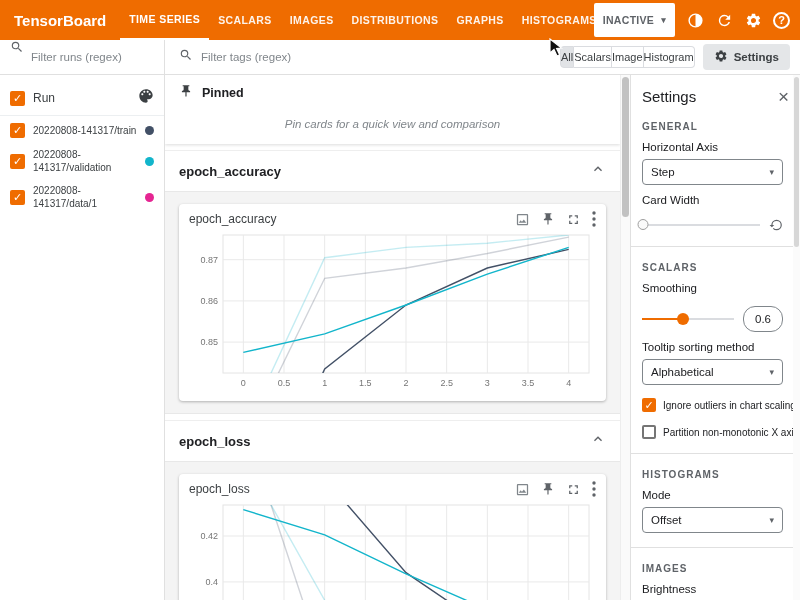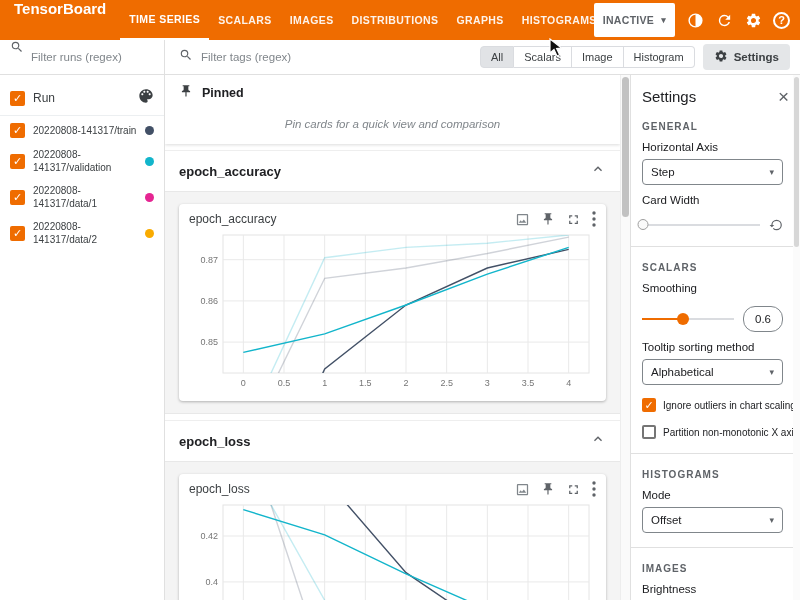--- a/index.html
+++ b/index.html
@@ -1,40 +1,40 @@
 <!DOCTYPE html>
 <html><head>
 <meta charset="utf-8">
 <style>
   *{box-sizing:border-box;margin:0;padding:0;}
   html,body{width:800px;height:600px;overflow:hidden;}
   body{font-family:"Liberation Sans",sans-serif;background:#fff;color:#3c4043;}
   .app{width:800px;height:600px;display:flex;flex-direction:column;position:relative;background:#fff;}
 
   
-  .topbar{height:40px;flex:0 0 40px;background:#ef6c00;display:flex;color:#fff;padding:0 10px 0 14px;}
+  .topbar{height:40px;flex:0 0 40px;background:#ef6c00;display:flex;align-items:center;color:#fff;padding:0 10px 0 14px;}
   .brand{font-size:15px;font-weight:bold;margin-right:14px;white-space:nowrap;}
   .tabs{display:flex;height:40px;flex:1;min-width:0;}
   .tab{padding:0 9px;line-height:40px;font-size:10.5px;font-weight:bold;letter-spacing:.4px;cursor:pointer;opacity:.92;white-space:nowrap;}
   .tab.active{border-bottom:2px solid #fff;line-height:38px;opacity:1;}
   .topbar-right{display:flex;align-items:center;gap:11px;margin-left:6px;}
   .status-select{background:#fff;color:#5f6368;font-size:10.5px;font-weight:bold;height:34px;display:flex;align-items:center;gap:7px;padding:0 9px;border-radius:2px;cursor:pointer;letter-spacing:.3px;}
   .status-select .caret{color:#5f6368;font-size:9px;}
   .hicon{width:18px;height:18px;display:flex;align-items:center;justify-content:center;cursor:pointer;}
   .help-circle{width:17px;height:17px;border:2px solid #fff;border-radius:50%;font-size:11px;font-weight:bold;display:flex;align-items:center;justify-content:center;}
 
   
   .row2{height:35px;flex:0 0 35px;display:flex;border-bottom:1px solid #e0e0e0;background:#fff;}
   .runs-filter{width:165px;flex:0 0 165px;border-right:1px solid #e0e0e0;display:flex;padding:0 10px;gap:7px;}
   .tags-toolbar{flex:1;display:flex;align-items:center;padding:0 10px 0 14px;gap:8px;}
   .tags-filter{display:flex;align-items:center;gap:8px;flex:1;min-width:0;}
   .filter-input{border:none;outline:none;font-size:11.5px;color:#202124;flex:1;min-width:0;background:transparent;}
   .filter-input::placeholder{color:#80868b;}
   .toggle-group{display:flex;flex:0 0 auto;}
-  .toggle-btn{border:1px solid #dadce0;background:#fff;font-size:11px;color:#3c4043;padding:4px 10px;cursor:pointer;white-space:nowrap;}
+  .toggle-btn{border:1px solid #dadce0;background:#fff;font-size:11px;color:#3c4043;padding:4px 0;cursor:pointer;white-space:nowrap;}
   .toggle-btn + .toggle-btn{border-left:none;}
   .toggle-btn:first-child{border-radius:4px 0 0 4px;}
   .toggle-btn:last-child{border-radius:0 4px 4px 0;}
   .toggle-btn.selected{background:#e1e3e6;}
   .settings-btn{display:flex;align-items:center;gap:6px;background:#e4e6e8;border-radius:4px;padding:5px 11px;font-size:11.5px;font-weight:bold;color:#3c4043;cursor:pointer;white-space:nowrap;}
 
   
   .row3{flex:1;display:flex;min-height:0;}
 
   
@@ -187,25 +187,20 @@
       </div>
       <div class="run-row">
         <span class="checkbox checked"></span>
         <span class="run-label">20220808-141317/validation</span>
         <span class="run-dot" style="background: rgb(18, 181, 203);"></span>
       </div>
       <div class="run-row">
         <span class="checkbox checked"></span>
         <span class="run-label">20220808-141317/data/1</span>
         <span class="run-dot" style="background: rgb(229, 37, 146);"></span>
-      </div>
-      <div class="run-row">
-        <span class="checkbox checked"></span>
-        <span class="run-label">20220808-141317/data/2</span>
-        <span class="run-dot" style="background: rgb(249, 171, 0);"></span>
       </div>
     </aside>
 
     <div class="main">
       <div class="main-scroll">
 
         <div class="pinned-wrap">
           <div class="pinned-bar">
             <span>
               <svg width="14" height="14" viewBox="0 0 24 24" fill="#3c4043">

